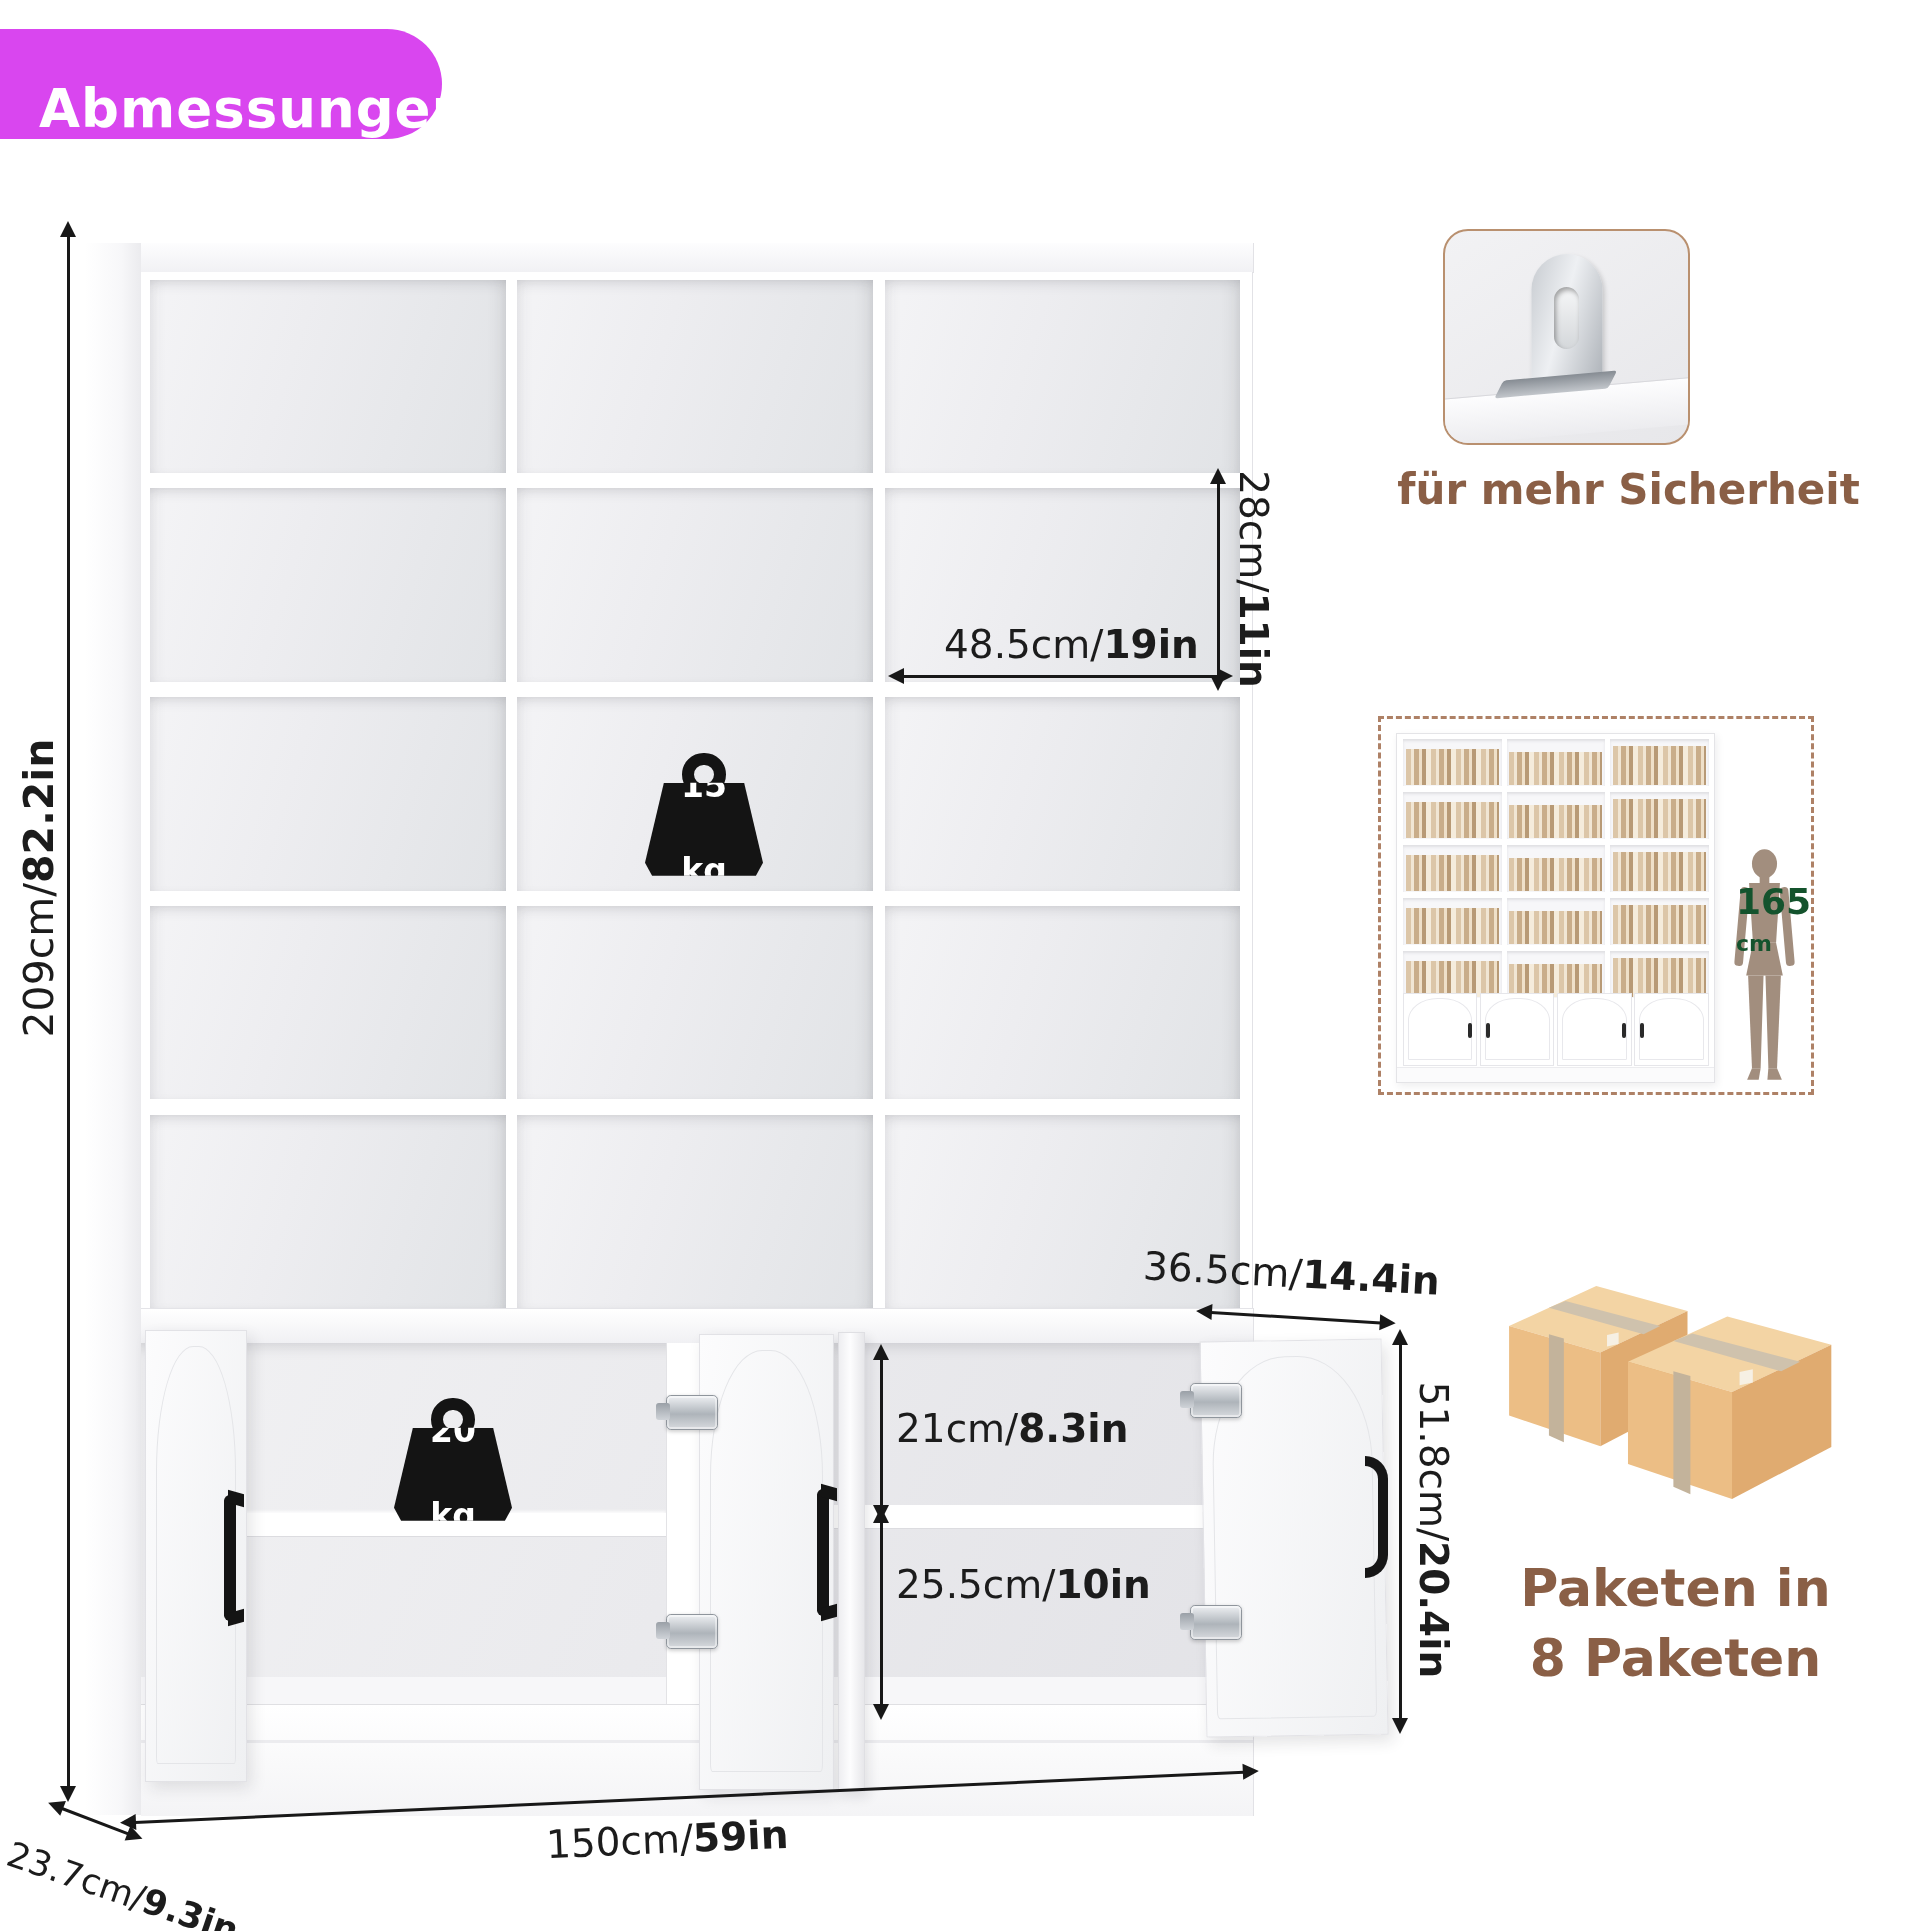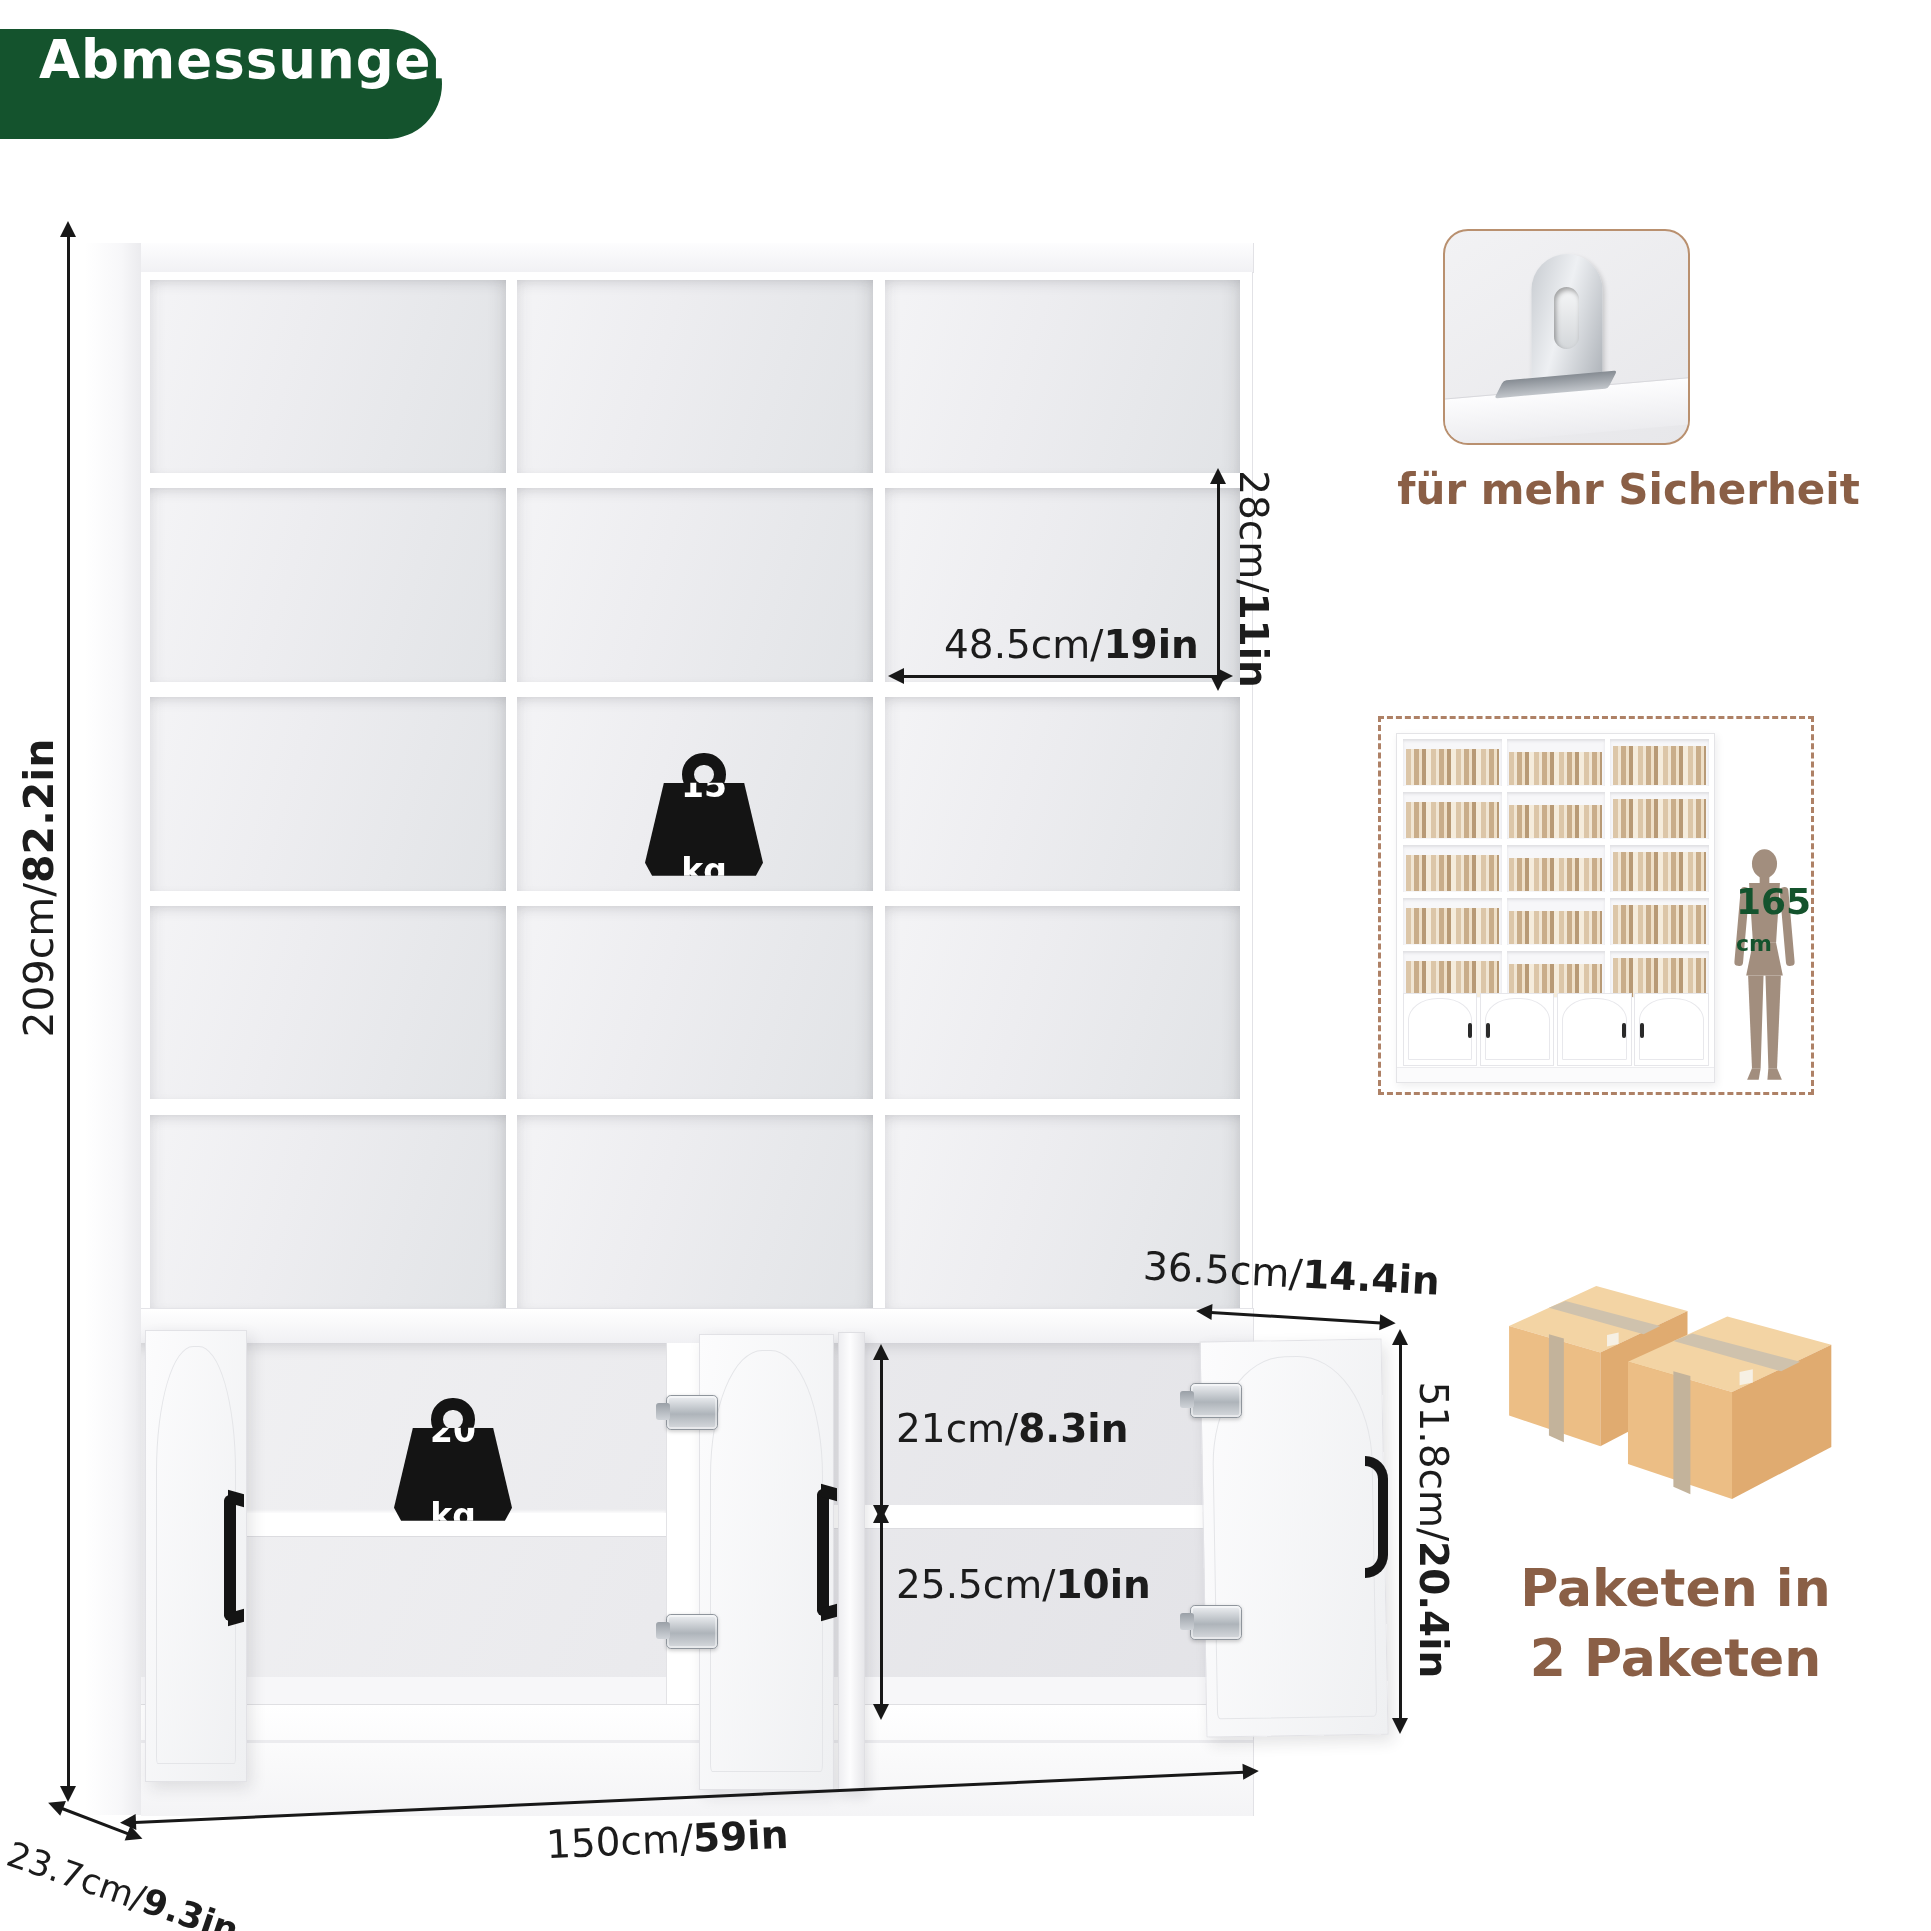--- a/index.html
+++ b/index.html
@@ -1,22 +1,22 @@
 <!DOCTYPE html>
 <html><head>
 <meta charset="utf-8">
 <style>
   html,body{margin:0;padding:0;}
   body{width:1931px;height:1931px;position:relative;background:#ffffff;
        font-family:"DejaVu Sans","Liberation Sans",sans-serif;color:#1c1c1c;overflow:hidden;}
   .abs{position:absolute;}
 
   
-  #badge{left:0;top:29px;width:442px;height:110px;background:#14532d;
-         border-radius:0 58px 58px 0;display:flex;align-items:flex-start;}
+  #badge{left:0;top:29px;width:442px;height:110px;background:#d946ef;
+         border-radius:0 58px 58px 0;display:flex;align-items:flex-end;}
   #badge span{color:#ffffff;font-size:53px;font-weight:bold;padding-left:39px;letter-spacing:1px;}
 
   
   #left-panel{left:85px;top:243px;width:56px;height:1572px;
       background:linear-gradient(90deg,#ffffff,#f7f7f9 65%,#ebebee);border-right:1px solid #dcdce0;}
   #top-board{left:141px;top:243px;width:1112px;height:29px;
       background:linear-gradient(#fdfdfe,#f1f1f4);border-bottom:1.9px solid #e0e0e4;border-right:1px solid #e2e2e6;}
   #cubby-frame{left:141px;top:272px;width:1112px;height:1036px;background:#ffffff;
       border-right:1px solid #e2e2e6;box-sizing:border-box;
       display:grid;grid-template-columns:repeat(3,1fr);grid-template-rows:repeat(5,1fr);
@@ -325,15 +325,15 @@
     <polygon points="10,60 115,12 225,42 120,92" fill="#f3d4a4"></polygon>
     <polygon points="10,60 120,92 120,205 10,168" fill="#ecbe85"></polygon>
     <polygon points="120,92 225,42 225,150 120,205" fill="#e0ab70"></polygon>
     <polygon points="58,38 78,30 192,60 172,70" fill="#cfc2ad"></polygon>
     <polygon points="58,70 76,75 76,200 58,192" fill="#c3b39b"></polygon>
     <rect x="128" y="98" width="14" height="14" fill="#f6f0e4" transform="skewY(-12)"></rect>
   </g>
 </svg>
 <div class="abs" id="shipping-text">
   <div>Paketen in</div>
-  <div>2 Paketen</div>
+  <div>8 Paketen</div>
 </div>
 
 
 </body></html>

